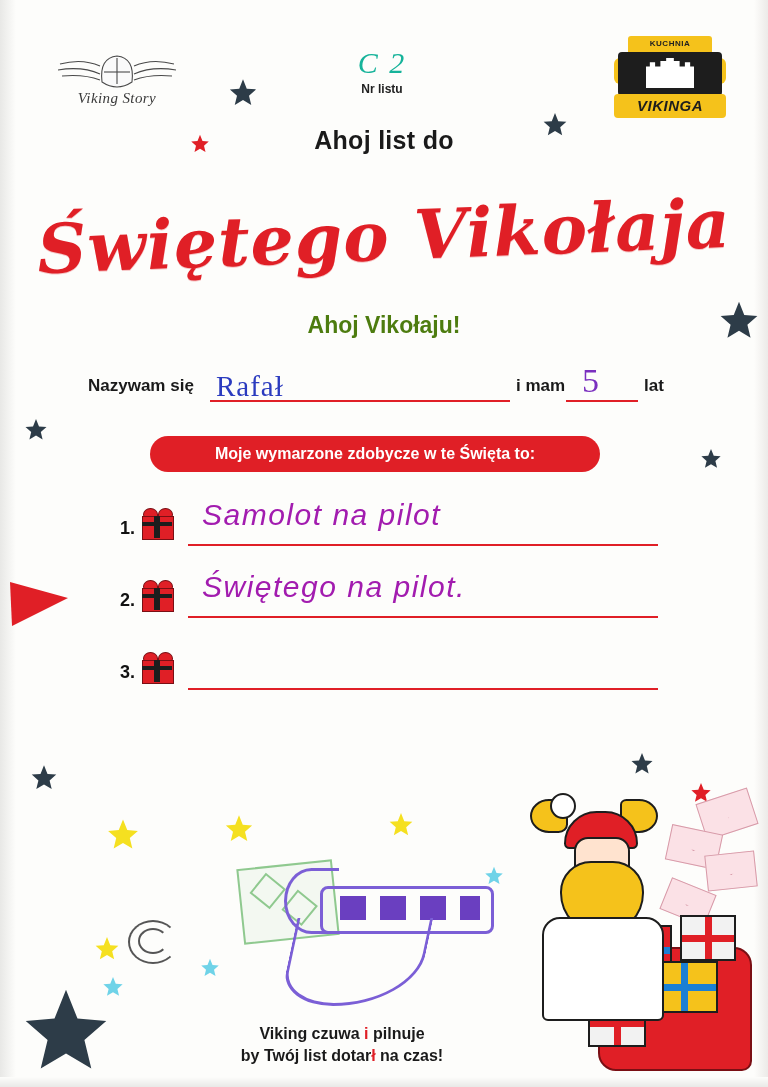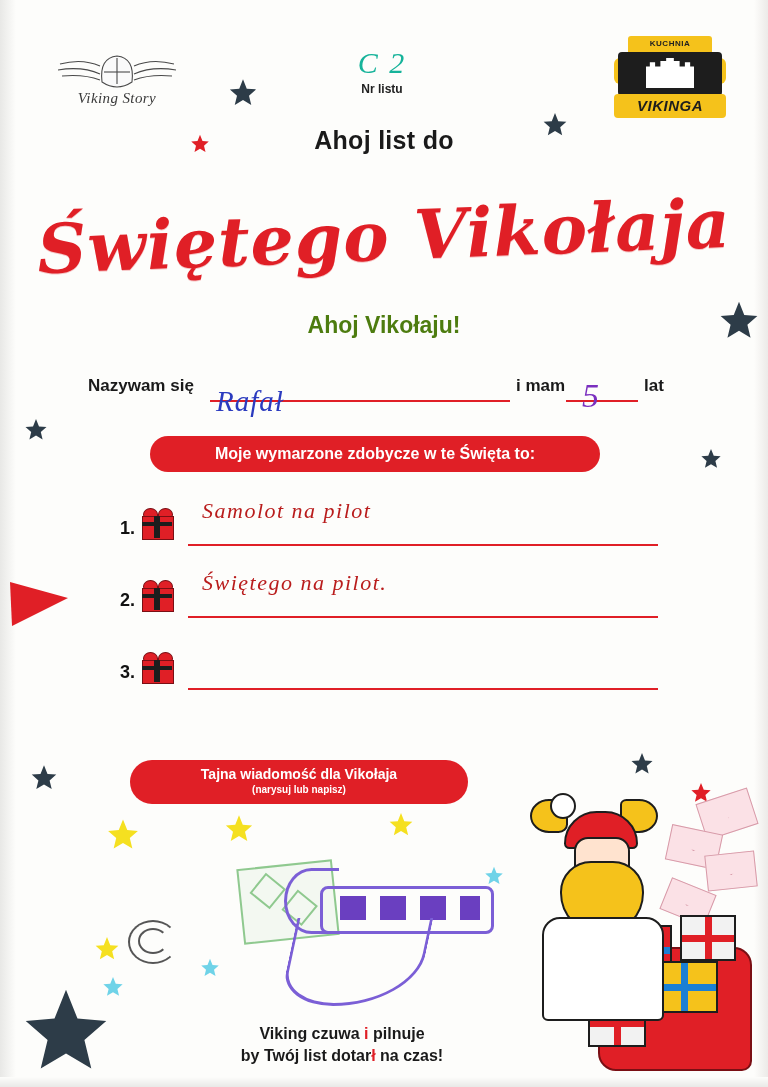--- a/index.html
+++ b/index.html
@@ -212,24 +212,22 @@
   .rule {
     position: absolute;
     height: 0;
     border-bottom: 2px solid #e01f26;
   }
   #name-rule { left: 122px; top: 32px; width: 300px; }
   #age-rule  { left: 478px; top: 32px; width: 72px; }
   .handwrite {
     position: absolute;
     font-family: "Liberation Serif", serif;
-    font-style: italic;
     color: #2b3bbf;
     letter-spacing: 1px;
-    margin-top: 15px;
   }
   #name-hand { left: 128px; top: 2px; font-size: 29px; }
   #age-hand  { left: 494px; top: -6px; font-size: 34px; color: #7a2fbf; }
 
   
   .pill {
     position: absolute;
     background: #e01f26;
     border-radius: 22px;
     color: #fff;
@@ -304,24 +302,24 @@
     position: absolute;
     left: 84px;
     top: 52px;
     width: 470px;
     border-bottom: 2px solid #e01f26;
   }
   .wish-hand {
     position: absolute;
     left: 98px;
     top: 6px;
-    font-family: Liberation Serif, serif;
+    font-family: Liberation Sans, sans-serif;
     font-style: italic;
-    font-size: 22px;
-    color: #b91c1c;
+    font-size: 30px;
+    color: #a21caf;
     letter-spacing: 1.5px;
   }
 
   
   #secret-pill {
     left: 130px;
     top: 760px;
     width: 338px;
     height: 44px;
     padding-top: 5px;
@@ -670,24 +668,20 @@
         <span class="box"></span>
           <span class="hrib"></span>
           <span class="vrib"></span>
       </span>
       <span class="wish-rule"></span>
       <span class="wish-hand"></span>
     </div>
 
   </div>
 
-  <div class="pill" id="secret-pill">
-    <div class="t1">Tajna wiadomość dla Vikołaja</div>
-    <div class="t2">(narysuj lub napisz)</div>
-  </div>
 
   <div id="drawing-area">
     <span class="crayon-star" style="left:18px;top:10px;">
       <svg width="34" height="34" viewBox="0 0 24 24">
           <path d="M12 1l3 7.5 7.5.6-5.7 5 1.8 7.4L12 17.6 5.4 21.5l1.8-7.4-5.7-5L9 8.5z" fill="#f5e020"></path>
         </svg>
     </span>
     <span class="crayon-star" style="left:136px;top:6px;">
       <svg width="30" height="30" viewBox="0 0 24 24">
           <path d="M12 1l3 7.5 7.5.6-5.7 5 1.8 7.4L12 17.6 5.4 21.5l1.8-7.4-5.7-5L9 8.5z" fill="#f5e020"></path>

